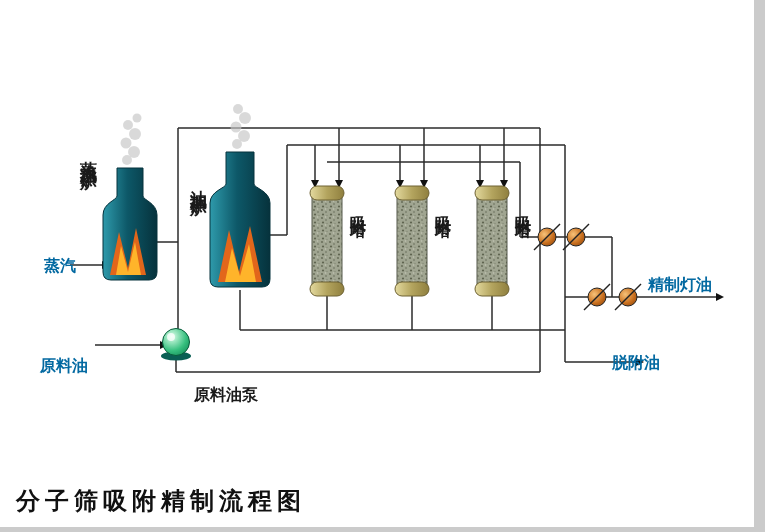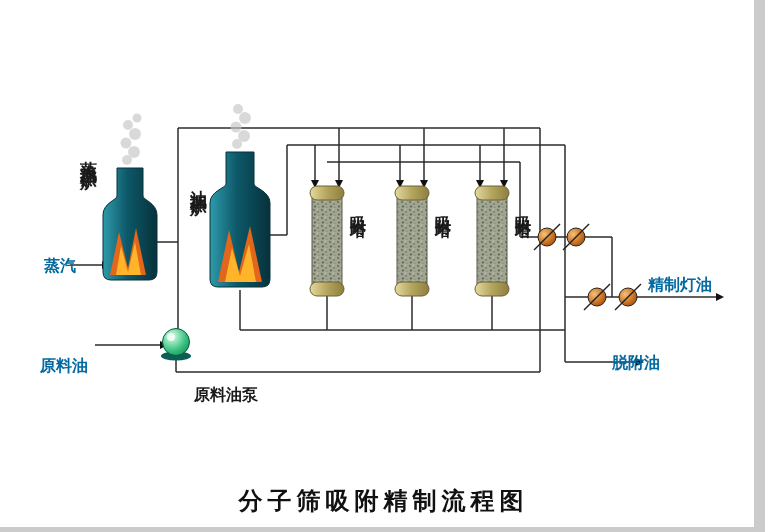--- a/index.html
+++ b/index.html
@@ -7,21 +7,21 @@
     position:relative;width:765px;height:532px;background:#ffffff;overflow:hidden;
     font-family:"Liberation Serif","DejaVu Serif",serif;
   }
   svg{position:absolute;left:0;top:0;}
   .lbl{position:absolute;font-weight:bold;color:#1a1a1a;white-space:nowrap;}
   .blue{color:#0369a1;}
   .vtext{writing-mode:vertical-lr;text-orientation:upright;line-height:1;letter-spacing:3px;}
   .fs16{font-size:16px;}
   .fs17{font-size:17px;}
   .title{
-    position:absolute;left:0;right:14px;top:485px;text-align:center;
+    position:absolute;left:0;right:14px;top:485px;
     font-size:24px;font-weight:bold;letter-spacing:5px;color:#111;padding-left:16px;
   }
   .edge-right{position:absolute;right:0;top:0;width:11px;height:532px;background:#cbcbcb;}
   .edge-bottom{position:absolute;left:0;bottom:0;width:765px;height:5px;background:#cbcbcb;}
   .pipe{fill:none;stroke:#2b2b2b;stroke-width:1.5;}
   .arrow{fill:#111;stroke:none;}
 </style>
 </head>
 <body>
 

